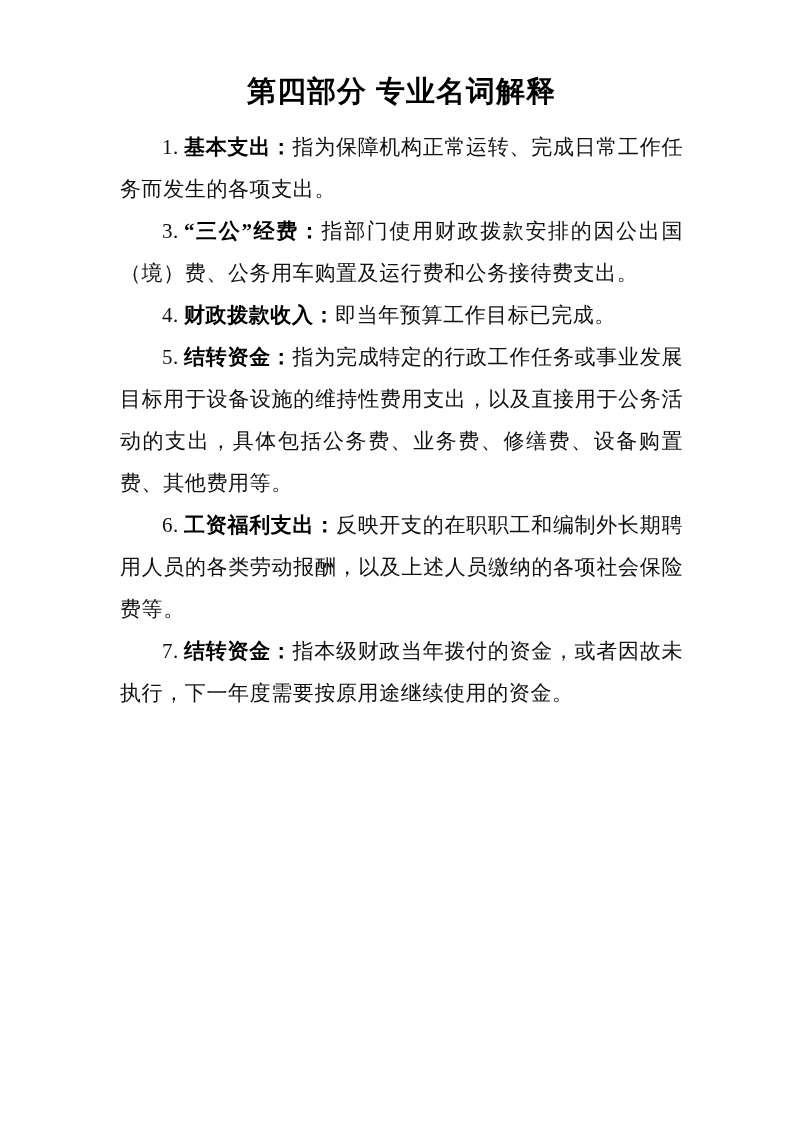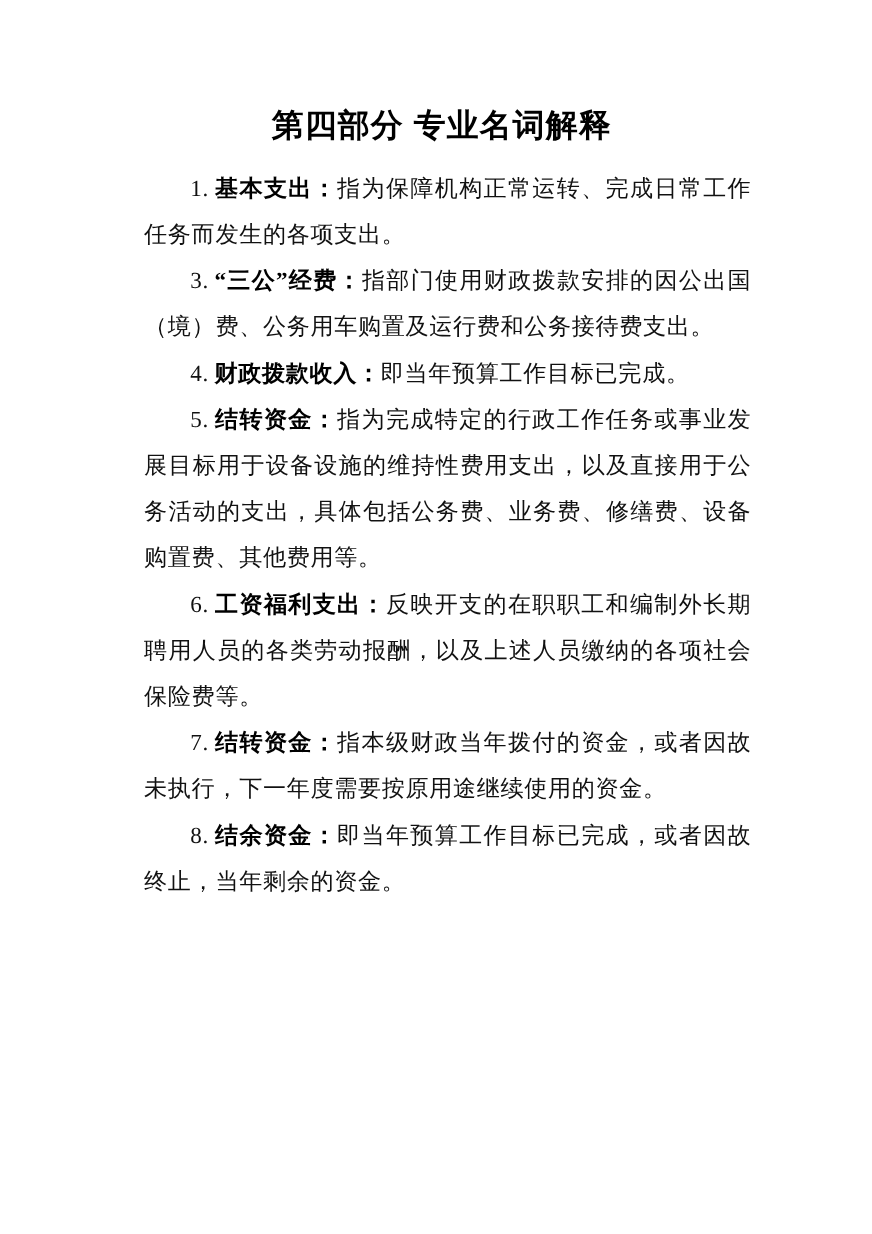--- a/index.html
+++ b/index.html
@@ -6,21 +6,21 @@
   html, body {
     background: #ffffff;
     width: 793px;
     font-family: "Liberation Serif", "DejaVu Serif", serif;
   }
   .page {
     position: relative;
     width: 793px;
     height: 824px;
     background: #ffffff;
-    padding: 96px 110px 0 120px;
+    padding: 72px 110px 0 120px;
     overflow: hidden;
     color: #111111;
   }
   .doc-title {
     font-family: "Liberation Sans", "DejaVu Sans", sans-serif;
     font-size: 29px;
     font-weight: bold;
     color: #000000;
     text-align: center;
     line-height: 38px;
@@ -30,21 +30,20 @@
   .definitions {
     width: 100%;
   }
   .para {
     font-size: 21px;
     line-height: 42px;
     letter-spacing: 0.6px;
     text-align: justify;
     text-indent: 2em;
     color: #111111;
-    margin-left: 11px;
   }
   .num {
     font-weight: normal;
     margin-right: 5px;
   }
   .term {
     font-weight: bold;
     color: #000000;
   }
   .def {
@@ -63,15 +62,14 @@
   <p class="para"><span class="num">3.</span><span class="term">“三公”经费：</span><span class="def">指部门使用财政拨款安排的因公出国（境）费、公务用车购置及运行费和公务接待费支出。</span></p>
 
   <p class="para"><span class="num">4.</span><span class="term">财政拨款收入：</span><span class="def">即当年预算工作目标已完成。</span></p>
 
   <p class="para"><span class="num">5.</span><span class="term">结转资金：</span><span class="def">指为完成特定的行政工作任务或事业发展目标用于设备设施的维持性费用支出，以及直接用于公务活动的支出，具体包括公务费、业务费、修缮费、设备购置费、其他费用等。</span></p>
 
   <p class="para"><span class="num">6.</span><span class="term">工资福利支出：</span><span class="def">反映开支的在职职工和编制外长期聘用人员的各类劳动报酬，以及上述人员缴纳的各项社会保险费等。</span></p>
 
   <p class="para"><span class="num">7.</span><span class="term">结转资金：</span><span class="def">指本级财政当年拨付的资金，或者因故未执行，下一年度需要按原用途继续使用的资金。</span></p>
 
-  <p class="para"><span class="num">8.</span><span class="term">结余资金：</span><span class="def">即当年预算工作目标已完成，或者因故终止，当年剩余的资金。</span></p>
 </div>
 </div>
 
 </body></html>

